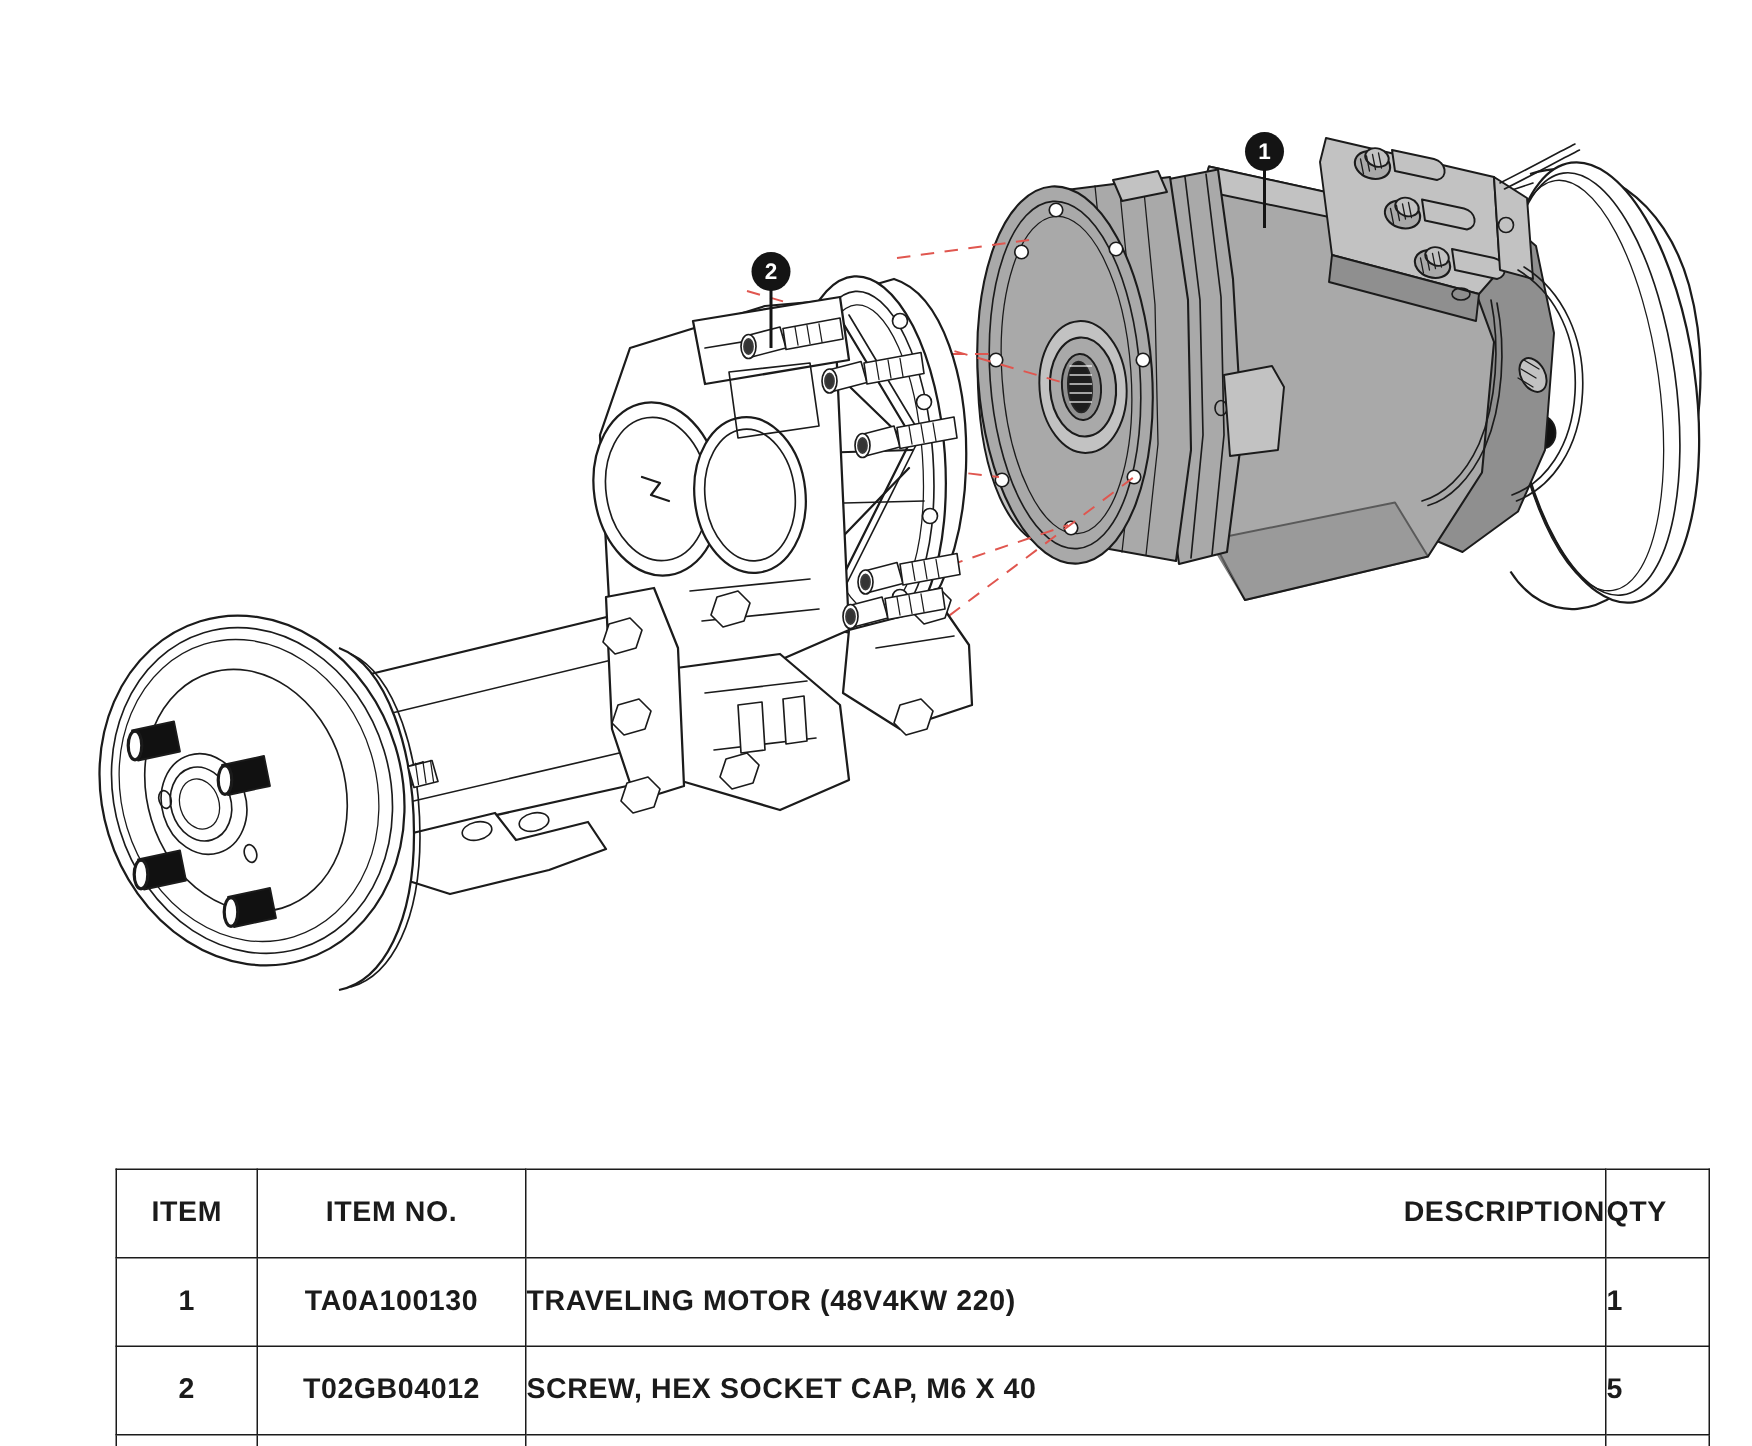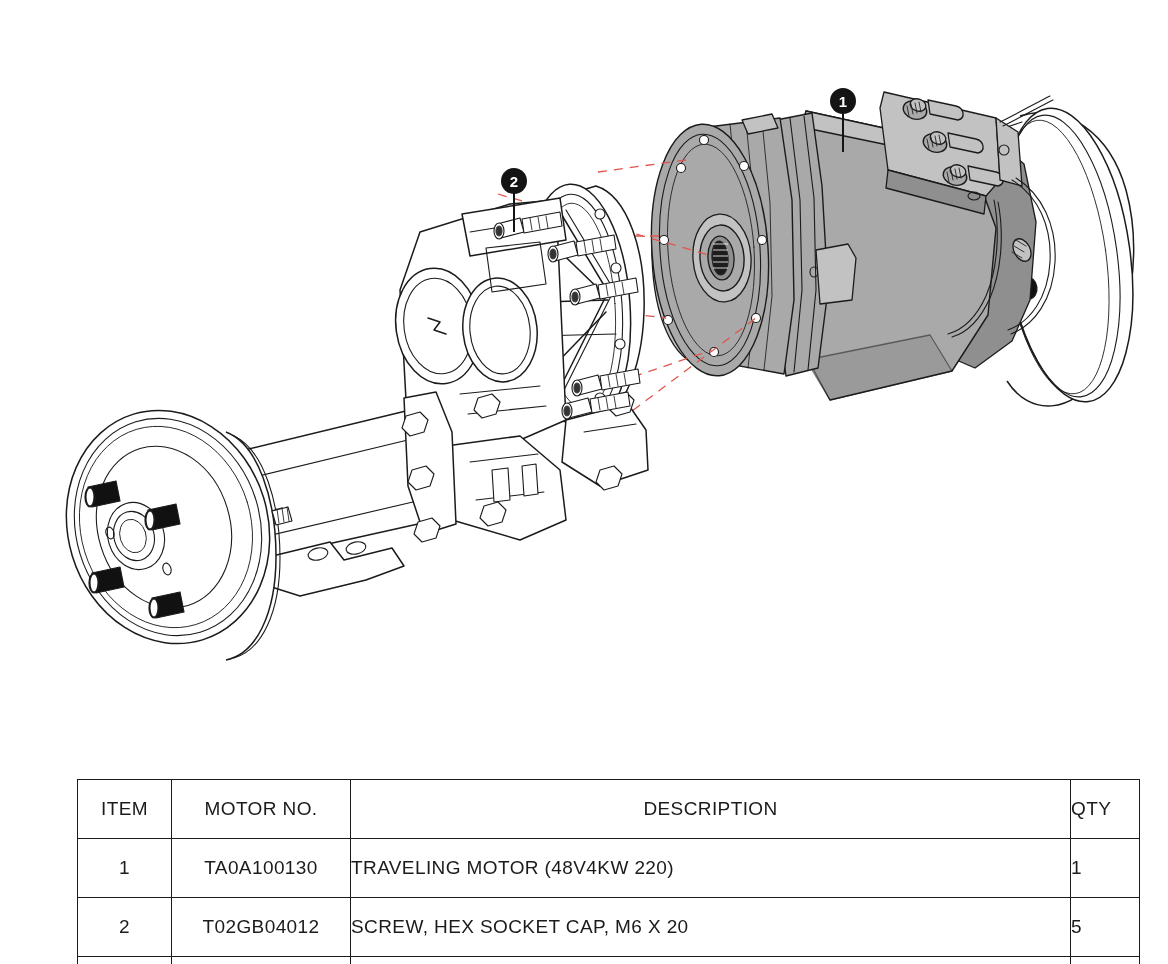--- a/index.html
+++ b/index.html
@@ -47,32 +47,32 @@
   table.parts{
     border-collapse:collapse;
     width:1058px;
     table-layout:fixed;
     background:#fff;
   }
   table.parts th, table.parts td{
     border:1.6px solid #1b1b1b;
     height:58px;
     font-size:19px;
-    font-weight:normal;
+    font-weight:bold;
     letter-spacing:0.4px;
     padding:0 0;
     vertical-align:middle;
     color:#1b1b1b;
     background:#fff;
   }
   .col-item{width:93px;text-align:center;}
   .col-part{width:178px;text-align:center;}
   .col-desc{width:719px;text-align:left;padding-left:22px;}
   .col-qty{width:68px;text-align:left;}
-  th.col-desc{text-align:center;padding-left:22px;}
+  th.col-desc{text-align:right;padding-left:22px;}
   .partno{letter-spacing:0.6px;}
   .hdr-part{letter-spacing:1.2px;}
 </style>
 </head>
 <body>
 
 <div id="page">
 
   <div id="illustration">
     <svg viewBox="0 0 1168 740" xmlns="http://www.w3.org/2000/svg">
@@ -354,36 +354,36 @@
   <div class="balloon" style="left:830px;top:88px;">1</div>
 
   <div class="leader" style="left:513px;top:181px;height:51px;"></div>
   <div class="balloon" style="left:501px;top:168px;">2</div>
 
   <div id="parts-table-wrap">
     <table class="parts">
       <thead>
         <tr>
           <th class="col-item">ITEM</th>
-          <th class="col-part hdr-part">MOTOR  NO.</th>
+          <th class="col-part hdr-part">ITEM  NO.</th>
           <th class="col-desc">DESCRIPTION</th>
           <th class="col-qty">QTY</th>
         </tr>
       </thead>
       <tbody>
         <tr>
           <td class="col-item">1</td>
           <td class="col-part partno">TA0A100130</td>
           <td class="col-desc">TRAVELING MOTOR (48V4KW 220)</td>
           <td class="col-qty">1</td>
         </tr>
         <tr>
           <td class="col-item">2</td>
           <td class="col-part partno">T02GB04012</td>
-          <td class="col-desc">SCREW, HEX SOCKET CAP, M6 X 20</td>
+          <td class="col-desc">SCREW, HEX SOCKET CAP, M6 X 40</td>
           <td class="col-qty">5</td>
         </tr>
         <tr>
           <td class="col-item"></td>
           <td class="col-part partno"></td>
           <td class="col-desc"></td>
           <td class="col-qty"></td>
         </tr>
       </tbody>
     </table>

